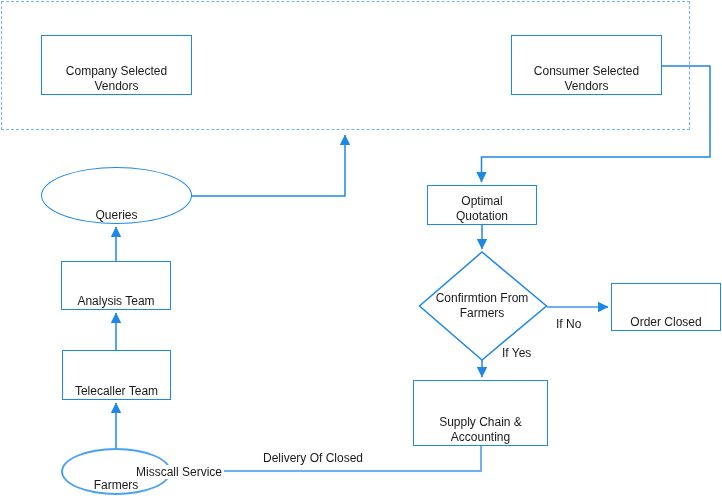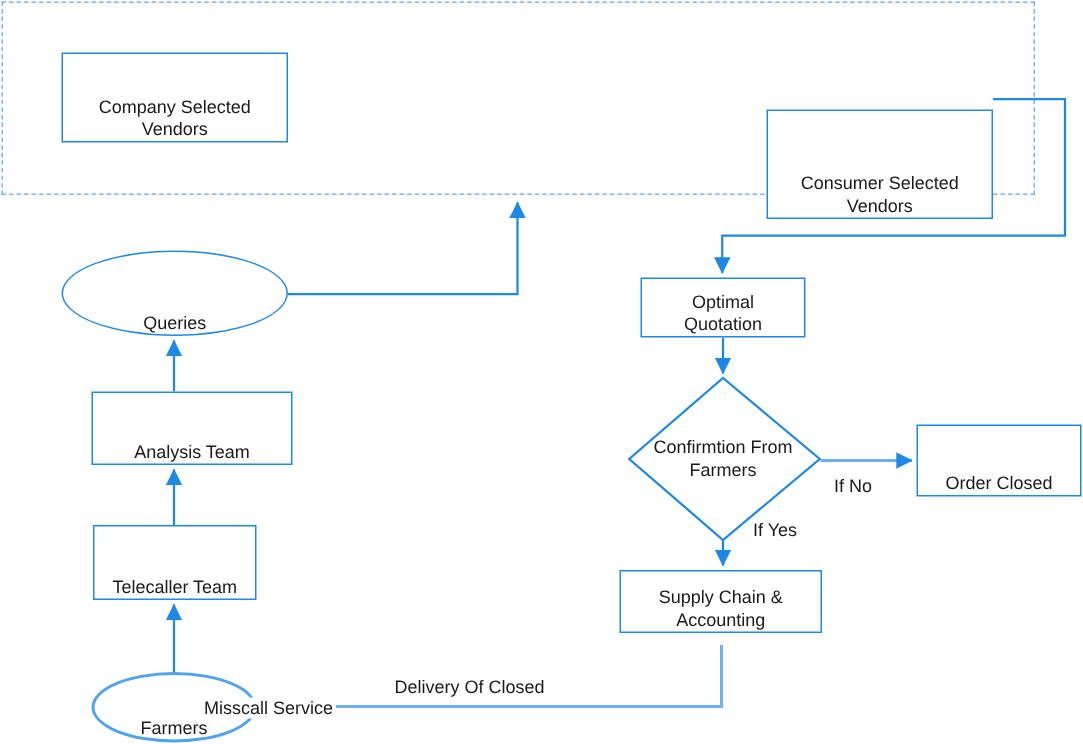--- a/index.html
+++ b/index.html
@@ -50,27 +50,27 @@
   .edge-label {
     position: absolute;
     font-size: 12px;
     white-space: nowrap;
     background: #ffffff;
     padding: 0 2px;
     text-align: center;
   }
   
   .n-company   { left: 41px;  top: 35px;  width: 151px; height: 60px; }
-  .n-consumer  { left: 511px; top: 35px;  width: 151px; height: 73px; margin-top: 38px; }
+  .n-consumer  { left: 511px; top: 35px;  width: 151px; height: 60px; }
   .n-queries   { left: 41px;  top: 167px; width: 151px; height: 57px; }
-  .n-analysis  { left: 61px;  top: 261px; width: 134px; height: 49px; }
+  .n-analysis  { left: 61px;  top: 261px; width: 110px; height: 49px; }
   .n-telecaller{ left: 62px;  top: 350px; width: 109px; height: 50px; }
   .n-farmers   { left: 61px;  top: 448px; width: 110px; height: 47px; border-color: #4da2f2; border-width: 2px; }
   .n-optimal   { left: 427px; top: 185px; width: 110px; height: 40px; }
-  .n-supply    { left: 413px; top: 380px; width: 135px; height: 42px; }
+  .n-supply    { left: 413px; top: 380px; width: 135px; height: 66px; }
   .n-order     { left: 611px; top: 283px; width: 110px; height: 48px; }
   .dc-vendors  { left: 1px;   top: 1px;   width: 689px; height: 129px; }
   .dl-confirm  { left: 422px; top: 280px; width: 120px; height: 52px; }
   .el-ifno     { left: 554px; top: 317px; }
   .el-ifyes    { left: 500px; top: 346px; }
   .el-misscall { left: 134px; top: 421px; margin-top: 44px; }
   .el-delivery { left: 261px; top: 451px; }
 </style>
 </head>
 <body>

